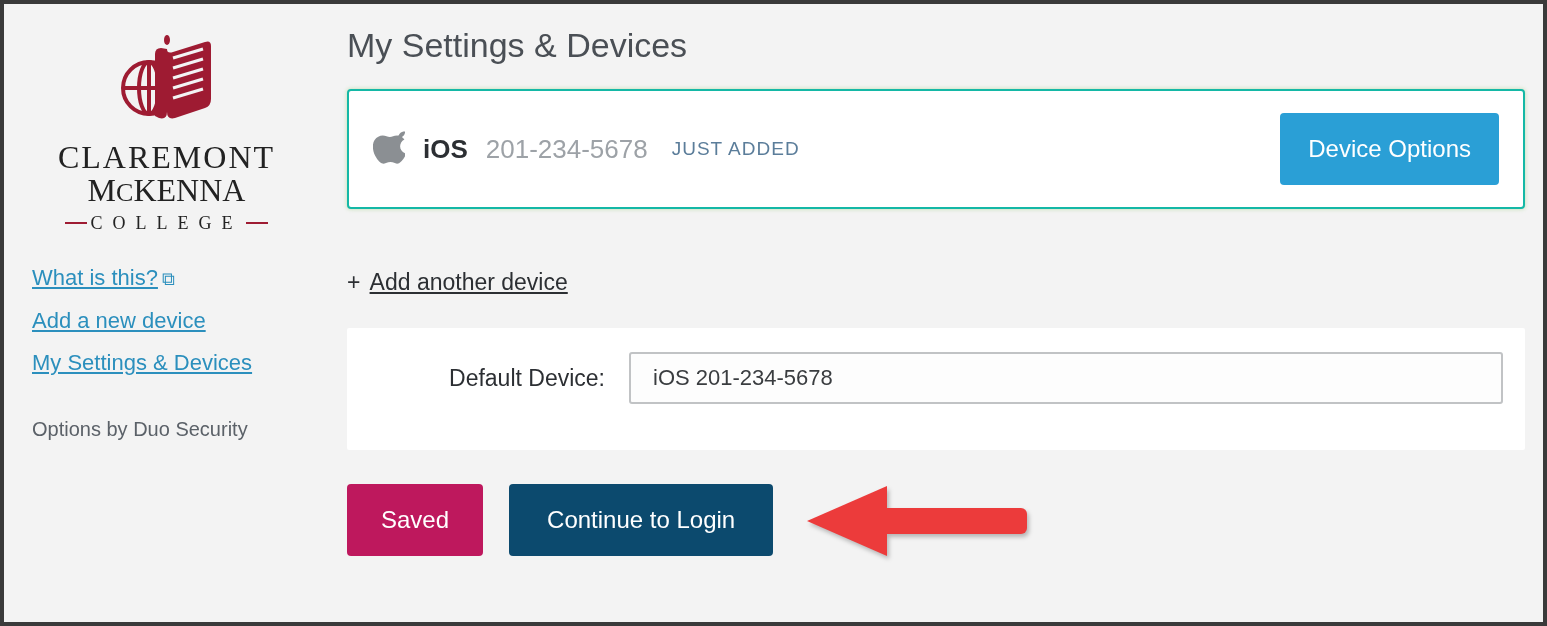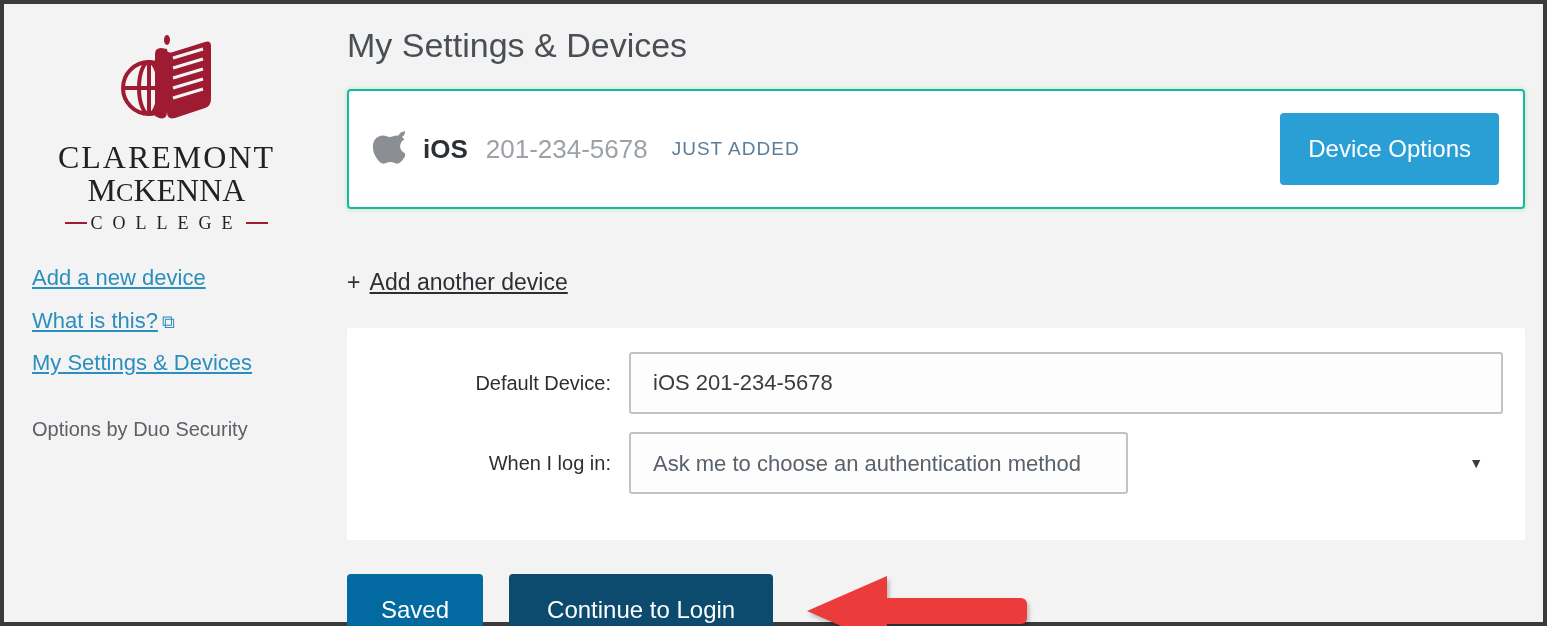--- a/index.html
+++ b/index.html
@@ -160,27 +160,27 @@
       border-radius: 2px;
     }
     .form-row {
       display: flex;
       align-items: center;
       margin-bottom: 18px;
     }
     .form-label {
       width: 260px;
       text-align: right;
-      font-size: 20px;
+      font-size: 23px;
       color: #2c2f33;
-      padding-right: 18px;
+      padding-right: 24px;
     }
     .form-control {
       flex:1;
-      height: 62px;
+      height: 52px;
       border: 2px solid #c1c3c5;
       border-radius: 3px;
       font-size: 22px;
       padding: 0 22px;
       color: #3a3d40;
       background: #fdfdfd;
     }
     .form-select {
       flex:1;
       height: 62px;
@@ -213,21 +213,21 @@
       gap: 26px;
     }
     .btn {
       border:none;
       border-radius:4px;
       color:#fff;
       font-size: 24px;
       padding: 22px 34px;
       cursor:pointer;
     }
-    .btn-saved { background:#0369a1; }
+    .btn-saved { background:#be185d; }
     .btn-continue { background:#0c4a6e; padding: 22px 38px;}
     .arrow-annot {
       margin-left: 8px;
       filter: drop-shadow(2px 3px 2px rgba(0,0,0,0.25));
     }
   </style>
 </head>
 <body>
 
 <div class="outer-frame">
@@ -247,22 +247,22 @@
           <ellipse cx="50" cy="6" rx="3" ry="5"></ellipse>
         </g>
         <path d="M56 24 L86 15 M56 34 L86 25 M56 44 L86 35 M56 54 L86 45 M56 64 L86 55" stroke="#f3f3f3" stroke-width="3" fill="none"></path>
       </svg>
       <div class="logo-name">CLAREMONT</div>
       <div class="logo-sub"><span>M</span><span class="sc">C</span><span>KENNA</span></div>
       <div class="logo-college">COLLEGE</div>
     </div>
 
     <nav class="sidebar-links">
+      <a href="#"><span>What is this?</span><span class="ext-icon">⧉</span></a>
       <a href="#">Add a new device</a>
-      <a href="#"><span>What is this?</span><span class="ext-icon">⧉</span></a>
       <a href="#">My Settings &amp; Devices</a>
     </nav>
 
     <div class="powered">Options by Duo Security</div>
   </aside>
 
   <main class="main">
     <h1 class="page-title">My Settings &amp; Devices</h1>
 
     <div class="device-card">
@@ -280,29 +280,20 @@
     <div class="add-another">
       <span class="plus">+</span>
       <span class="txt">Add another device</span>
     </div>
 
     <div class="settings-panel">
       <div class="form-row">
         <label class="form-label">Default Device:</label>
         <input class="form-control" type="text" value="iOS 201-234-5678" style="">
       </div>
-      <div class="form-row">
-        <label class="form-label">When I log in:</label>
-        <div class="select-wrap">
-          <select class="form-select">
-            <option>Ask me to choose an authentication method</option>
-          </select>
-          <span class="select-caret">▼</span>
-        </div>
-      </div>
     </div>
 
     <div class="action-row">
       <button class="btn btn-saved">Saved</button>
       <button class="btn btn-continue">Continue to Login</button>
       <svg class="arrow-annot" width="220" height="80" viewBox="0 0 220 80">
         <g fill="#ec3b3b">
           <rect x="70" y="28" width="150" height="26" rx="6"></rect>
           <polygon points="0,41 80,6 80,76"></polygon>
         </g>

